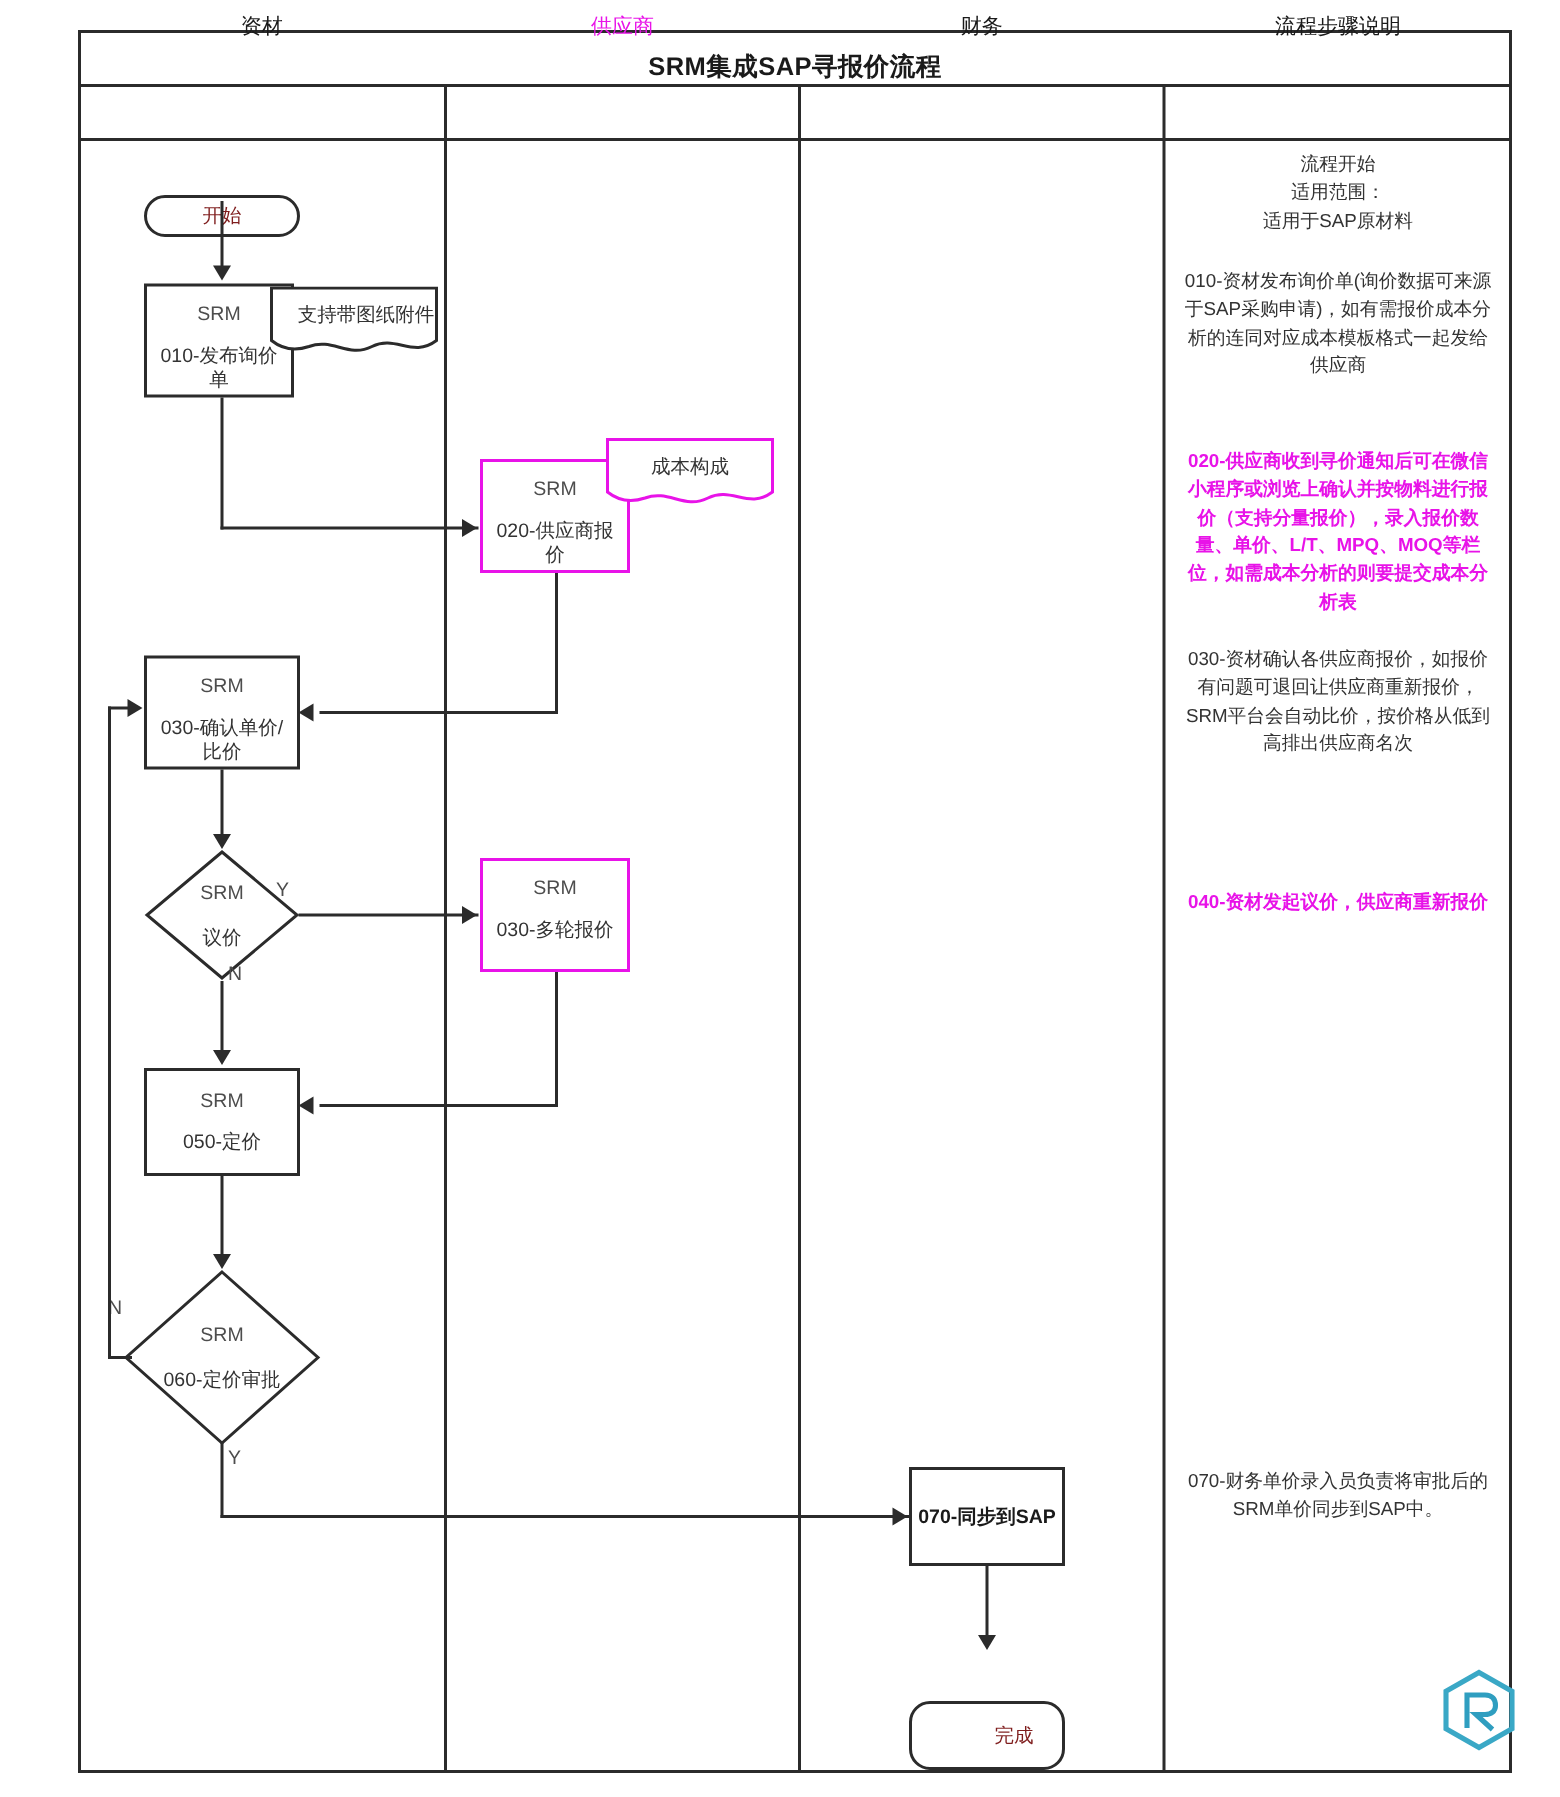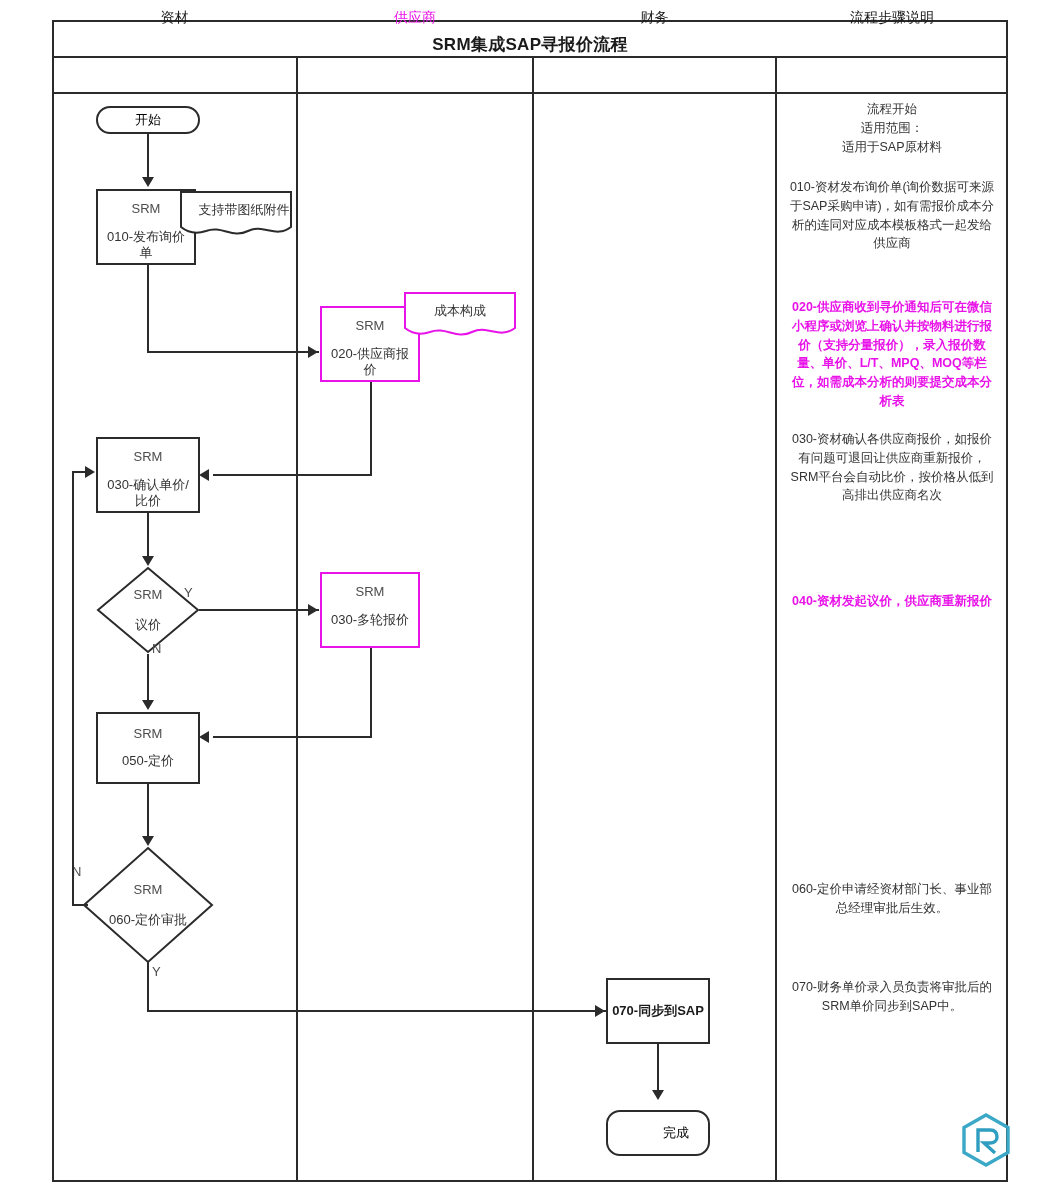--- a/index.html
+++ b/index.html
@@ -21,21 +21,21 @@
   
   .node{position:absolute;box-sizing:border-box;border:2px solid #2b2b2b;background:#fff;
         display:flex;flex-direction:column;align-items:center;justify-content:flex-start;}
   .node.magenta{border-color:#e813e8;}
   .node .sys{font-size:13px;color:#4d4d4d;margin-top:10px;line-height:1.2;}
   .node .nm{font-size:13px;color:#333;line-height:1.28;text-align:center;margin-top:12px;padding:0 4px;}
   .node.bold .nm{font-weight:bold;color:#1a1a1a;margin-top:0;}
   .node.center{justify-content:center;}
 
   .term{position:absolute;box-sizing:border-box;border:2px solid #2b2b2b;background:#fff;border-radius:14px;
-        display:flex;align-items:center;justify-content:center;font-size:13px;color:#000000;}
+        display:flex;align-items:center;justify-content:center;font-size:13px;color:#7f1d1d;margin-top:24px;}
 
   .diamond{position:absolute;}
   .diamond .dtxt{position:absolute;left:0;top:0;width:100%;height:100%;
                  display:flex;flex-direction:column;align-items:center;justify-content:center;
                  font-size:13px;color:#4d4d4d;pointer-events:none;}
   .diamond .dtxt .a{margin-bottom:14px;}
   .diamond .dtxt .b{color:#333;}
 
   .note{position:absolute;}
   .note .ntxt{position:absolute;left:0;top:2px;width:100%;height:34px;
@@ -194,21 +194,20 @@
     <span>完成</span>
   </div>
 
   <div class="desc" style="left: 786px; top: 100px; width: 212px; white-space: pre-line;">流程开始
 适用范围：
 适用于SAP原材料</div>
   <div class="desc" style="left:786px;top:178px;width:212px;">010-资材发布询价单(询价数据可来源于SAP采购申请)，如有需报价成本分析的连同对应成本模板格式一起发给供应商</div>
   <div class="desc magenta" style="left:786px;top:298px;width:212px;">020-供应商收到寻价通知后可在微信小程序或浏览上确认并按物料进行报价（支持分量报价），录入报价数量、单价、L/T、MPQ、MOQ等栏位，如需成本分析的则要提交成本分析表</div>
   <div class="desc" style="left:786px;top:430px;width:212px;">030-资材确认各供应商报价，如报价有问题可退回让供应商重新报价，SRM平台会自动比价，按价格从低到高排出供应商名次</div>
   <div class="desc magenta" style="left:786px;top:592px;width:212px;">040-资材发起议价，供应商重新报价</div>
-  <div class="desc" style="left:786px;top:880px;width:212px;">060-定价申请经资材部门长、事业部总经理审批后生效。</div>
   <div class="desc" style="left:786px;top:978px;width:212px;">070-财务单价录入员负责将审批后的SRM单价同步到SAP中。</div>
 
   <div class="logo">
     <svg width="52" height="56" viewBox="0 0 52 56">
       <polygon points="26,3 48,15.5 48,40.5 26,53 4,40.5 4,15.5" fill="none" stroke="#3aa8c6" stroke-width="3.4"></polygon>
       <path d="M18 40 V18 H30 C35 18 37 21 37 25 C37 29 34 31 30 31 H24 L35 41" fill="none" stroke="#2f9ec0" stroke-width="3.4" stroke-linejoin="miter"></path>
     </svg>
   </div>
 
 </div>

